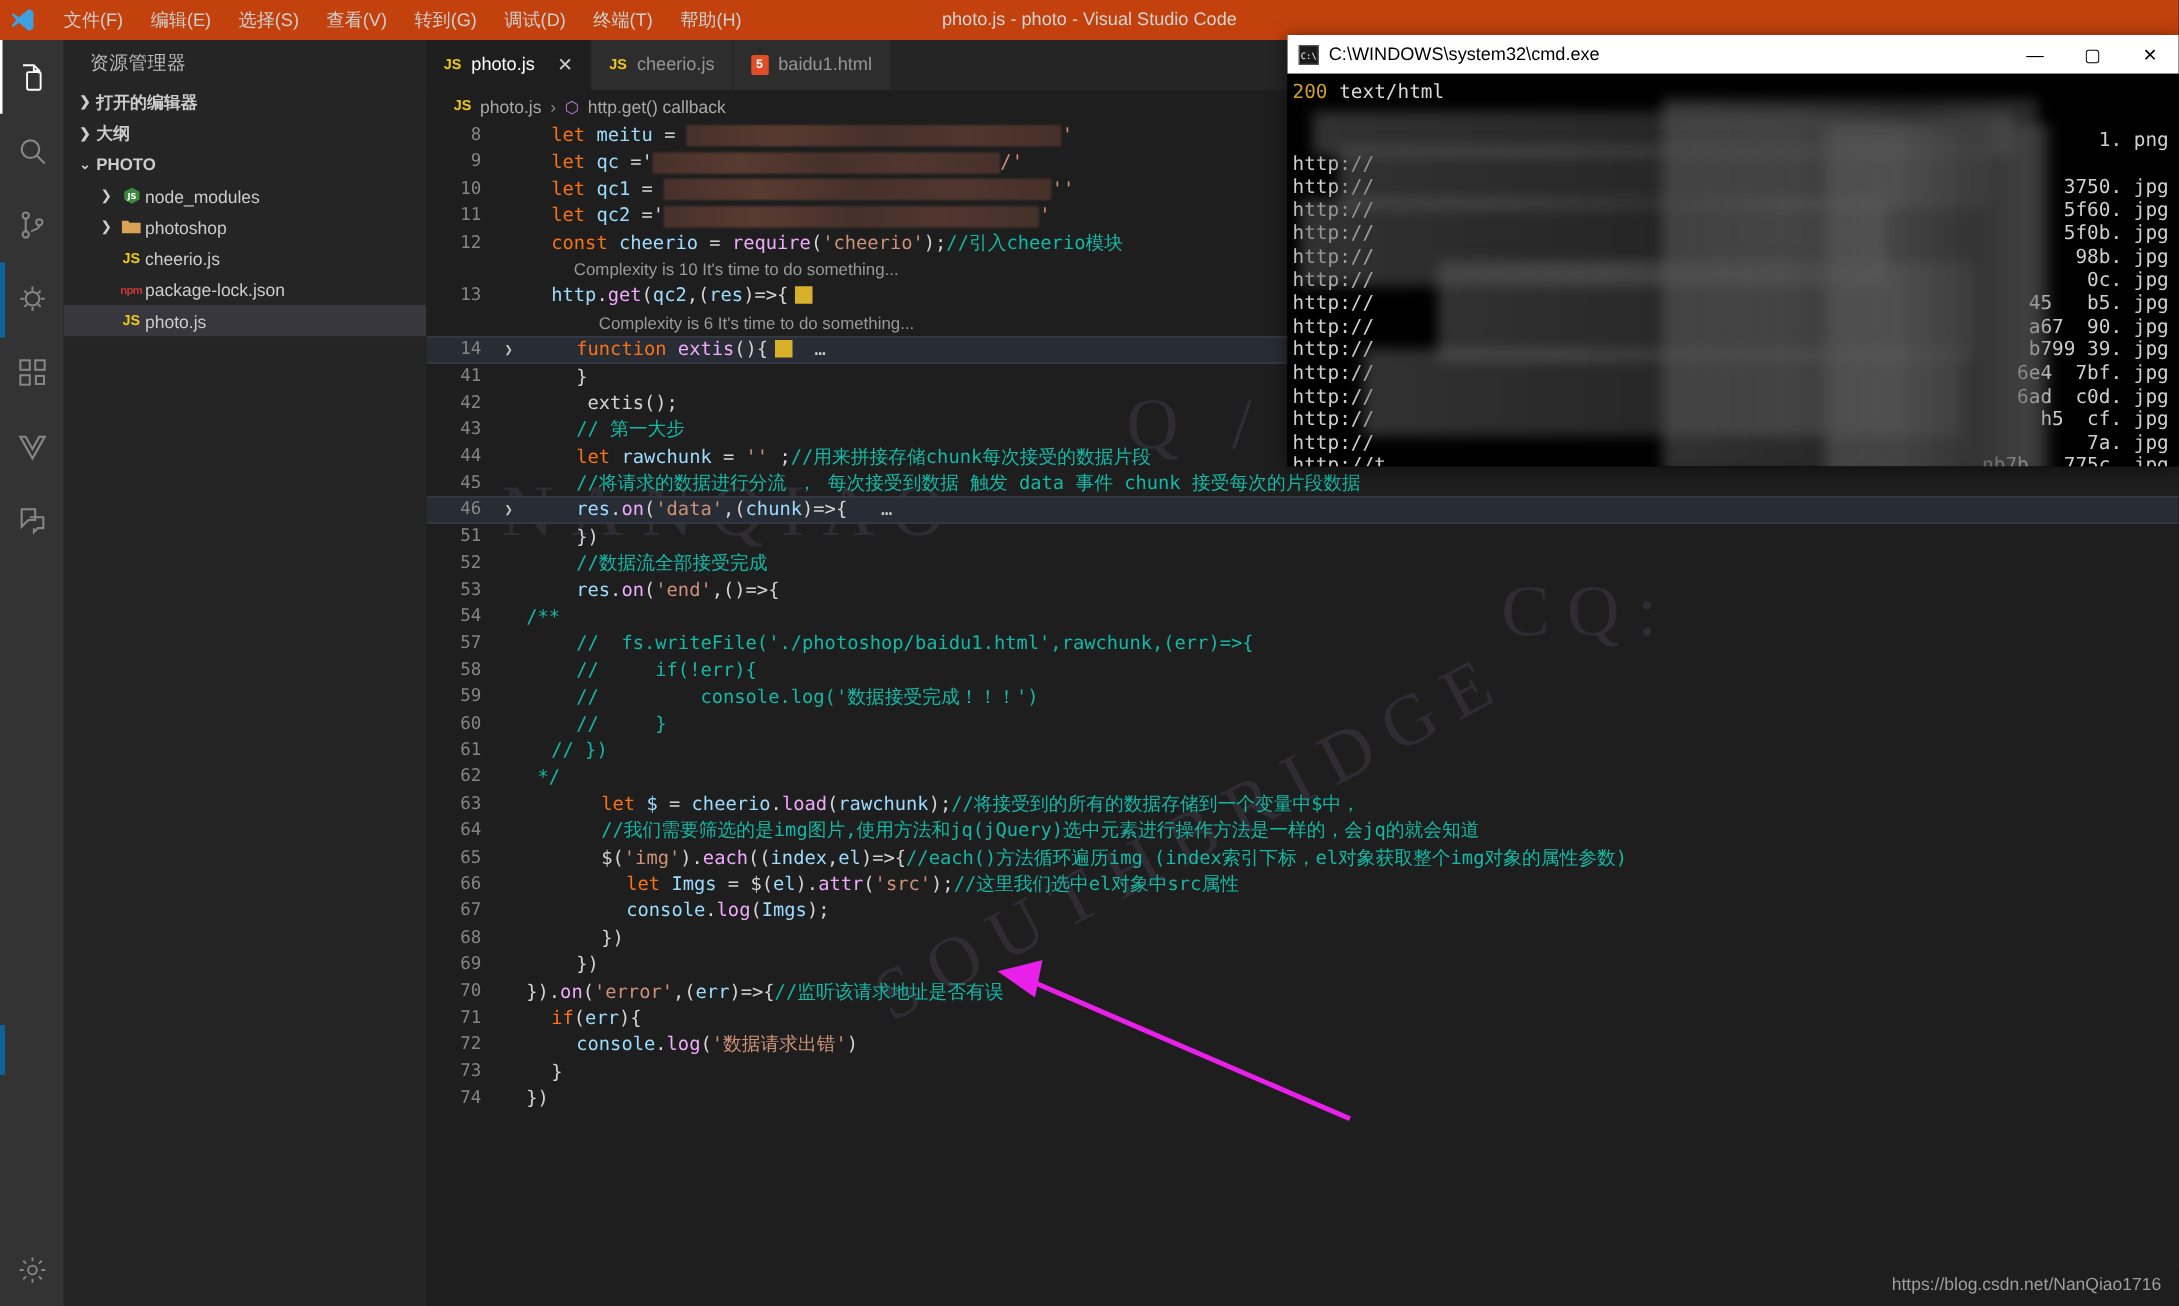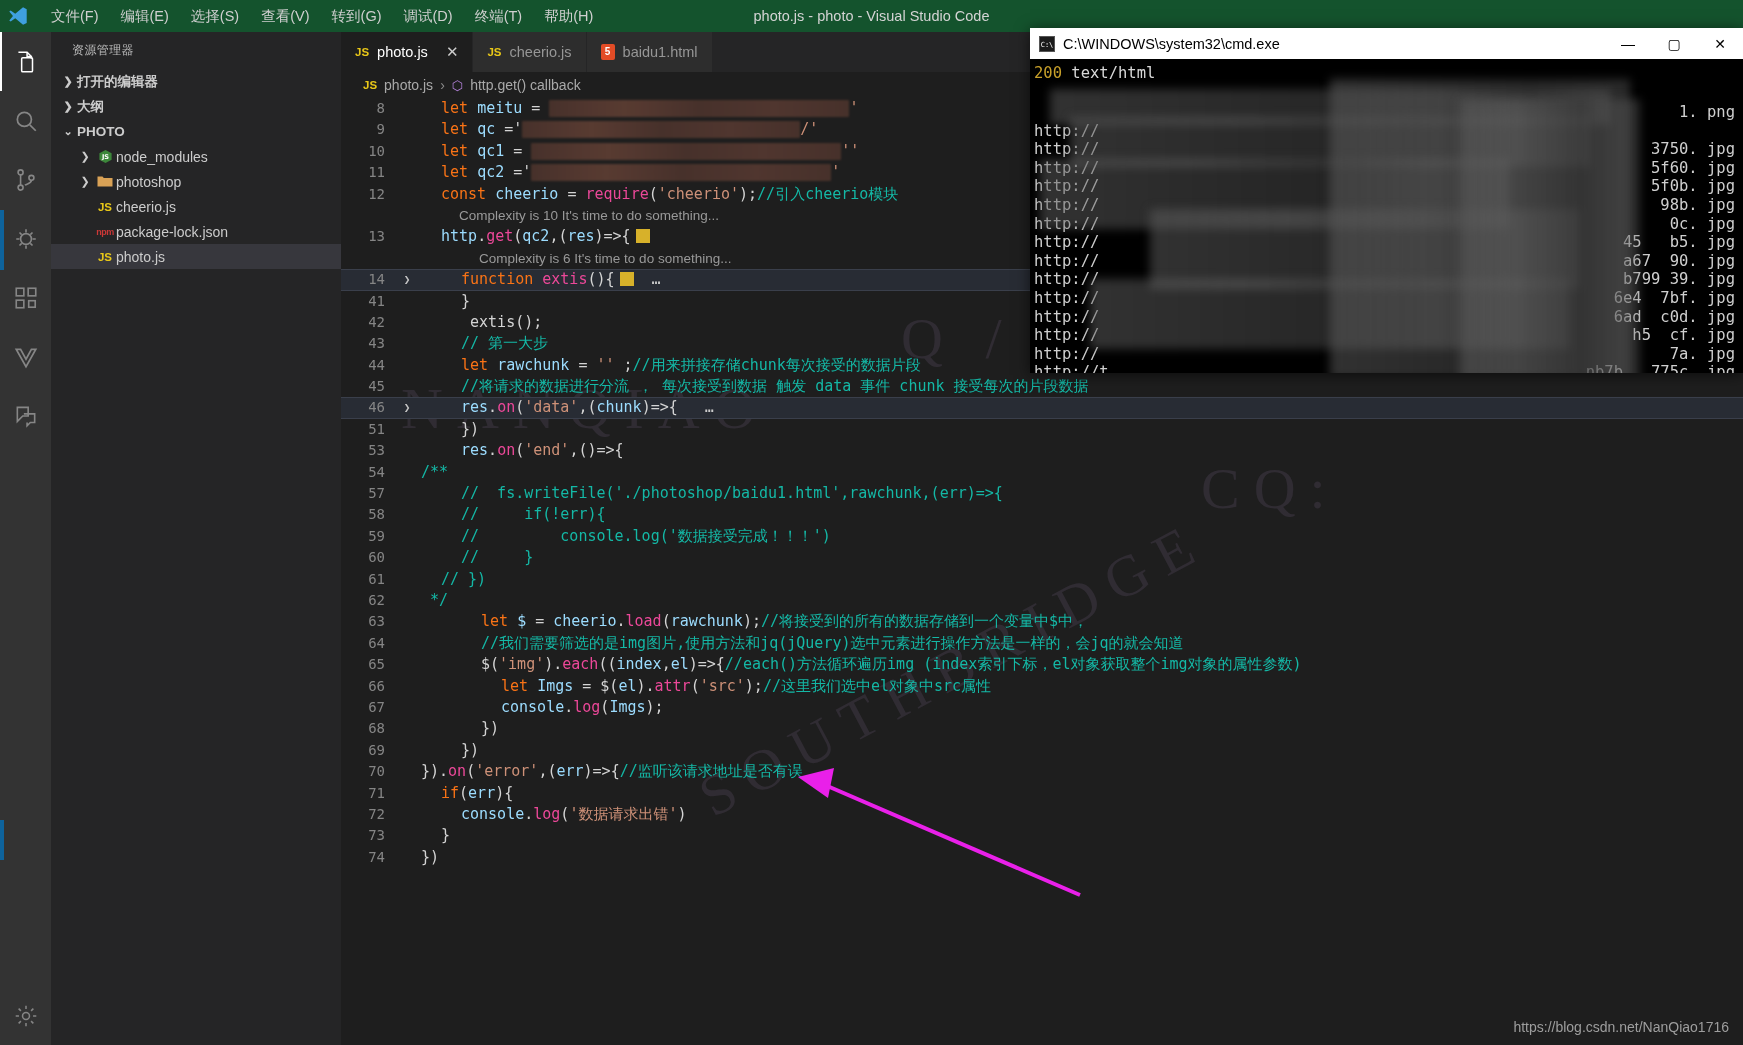--- a/index.html
+++ b/index.html
@@ -7,21 +7,21 @@
     width: 1743px; height: 1045px;
     background: #1e1e1e;
     font-family: "Liberation Sans", sans-serif;
     overflow: hidden;
   }
   #root { position: relative; width: 1743px; height: 1045px; background: #1e1e1e; }
 
   
   .titlebar {
     position: absolute; left: 0; top: 0; width: 1743px; height: 32px;
-    background: #14532d; display: flex; align-items: center;
+    background: #c2410c; display: flex; align-items: center;
     color: #cccccc; font-size: 14.5px;
   }
   .vs-logo { width: 36px; height: 32px; display: flex; align-items: center; justify-content: center; }
   .menu-items { display: flex; align-items: center; gap: 0px; margin-left: 4px; }
   .menu-item { padding: 4px 11px; font-size: 14.5px; color: #cfcfcf; white-space: nowrap; }
   .win-title {
     position: absolute; left: 0; right: 0; text-align: center;
     font-size: 14.5px; color: #d4d4d4; pointer-events: none;
   }
 
@@ -40,21 +40,21 @@
   }
   .act-bottom { margin-top: auto; }
 
   
   .sidebar {
     position: absolute; left: 51px; top: 32px; width: 290px; height: 1013px;
     background: #252526; color: #cccccc; font-size: 14px;
   }
   .sidebar-title {
     height: 37px; display: flex; align-items: center; padding-left: 21px;
-    font-size: 12px; letter-spacing: .4px; color: #bbbbbb;
+    font-size: 15px; letter-spacing: .4px; color: #bbbbbb;
   }
   .tree-row {
     height: 25px; display: flex; align-items: center; padding-left: 8px;
     font-size: 14px; color: #cccccc; white-space: nowrap;
   }
   .tree-row.bold { font-weight: bold; font-size: 13.5px; }
   .tree-row.selected { background: #37373d; }
   .chev { width: 18px; display: inline-flex; justify-content: center; color: #cccccc; font-size: 11px; }
   .tree-indent-1 { padding-left: 25px; }
   .tree-indent-2 { padding-left: 43px; }
@@ -94,21 +94,21 @@
   .gutter {
     width: 58px; text-align: right; padding-right: 14px; color: #858585;
     font-size: 14px; flex: none; font-family: "DejaVu Sans Mono", monospace;
   }
   .fold { width: 16px; flex: none; color: #c5c5c5; font-size: 11px; text-align: center; }
   .ctext { flex: 1; padding-left: 6px; }
   .lensline { display:flex; height:21.4px; align-items:center; }
   .lens { color: #999999; font-size: 13.5px; font-family: "Liberation Sans", sans-serif; padding-left: 6px; }
 
   .k  { color: #f97316; margin-top: 24px; }   
-  .fn { color: #ec4899; }   
+  .fn { color: #f0abfc; }   
   .var{ color: #9cdcfe; }   
   .str{ color: #ce9178; }   
   .cm { color: #14b8a6; }   
   .op { color: #d4d4d4; }
   .jd { color: #569cd6; }
   .blurline {
     display:inline-block; height: 17px; vertical-align: middle;
     background: linear-gradient(90deg,#4a332c,#5c3d33,#4a332c,#533830,#4a332c);
     filter: blur(1px); opacity: .95; border-radius: 1px;
   }
@@ -360,20 +360,21 @@
           <div class="lens" style="margin-left: 58px;">Complexity is 6 It's time to do something...</div>
         </div>
         <div class="cline hl"><div class="gutter">14</div><div class="fold">❯</div><div class="ctext" style="padding-left: 46px;"><span class="k">function </span><span class="fn">extis</span><span class="op">(){</span><span class="fold-marker"></span><span class="ellipsis">  …</span></div></div>
         <div class="cline"><div class="gutter">41</div><div class="fold"></div><div class="ctext" style="padding-left: 46px;"><span class="op">}</span></div></div>
         <div class="cline"><div class="gutter">42</div><div class="fold"></div><div class="ctext" style="padding-left: 46px;"><span class="op"> extis();</span></div></div>
         <div class="cline"><div class="gutter">43</div><div class="fold"></div><div class="ctext" style="padding-left: 46px;"><span class="cm">// 第一大步</span></div></div>
         <div class="cline"><div class="gutter">44</div><div class="fold"></div><div class="ctext" style="padding-left: 46px;"><span class="k">let </span><span class="var">rawchunk</span><span class="op"> = </span><span class="str">''</span><span class="op"> ;</span><span class="cm">//用来拼接存储chunk每次接受的数据片段</span></div></div>
         <div class="cline"><div class="gutter">45</div><div class="fold"></div><div class="ctext" style="padding-left: 46px;"><span class="cm">//将请求的数据进行分流 ， 每次接受到数据 触发 data 事件 chunk 接受每次的片段数据</span></div></div>
         <div class="cline hl"><div class="gutter">46</div><div class="fold">❯</div><div class="ctext" style="padding-left: 46px;"><span class="var">res</span><span class="op">.</span><span class="fn">on</span><span class="op">(</span><span class="str">'data'</span><span class="op">,(</span><span class="var">chunk</span><span class="op">)=&gt;{ </span><span class="ellipsis">  …</span></div></div>
         <div class="cline"><div class="gutter">51</div><div class="fold"></div><div class="ctext" style="padding-left: 46px;"><span class="op">})</span></div></div>
+        <div class="cline"><div class="gutter">52</div><div class="fold"></div><div class="ctext" style="padding-left: 46px;"><span class="cm">//数据流全部接受完成</span></div></div>
         <div class="cline"><div class="gutter">53</div><div class="fold"></div><div class="ctext" style="padding-left: 46px;"><span class="var">res</span><span class="op">.</span><span class="fn">on</span><span class="op">(</span><span class="str">'end'</span><span class="op">,()=&gt;{</span></div></div>
         <div class="cline"><div class="gutter">54</div><div class="fold"></div><div class="ctext" style="padding-left: 6px;"><span class="cm">/**</span></div></div>
         <div class="cline"><div class="gutter">57</div><div class="fold"></div><div class="ctext" style="padding-left: 46px;"><span class="cm">//  fs.writeFile('./photoshop/baidu1.html',rawchunk,(err)=&gt;{</span></div></div>
         <div class="cline"><div class="gutter">58</div><div class="fold"></div><div class="ctext" style="padding-left: 46px;"><span class="cm">//     if(!err){</span></div></div>
         <div class="cline"><div class="gutter">59</div><div class="fold"></div><div class="ctext" style="padding-left: 46px;"><span class="cm">//         console.log('数据接受完成！！！')</span></div></div>
         <div class="cline"><div class="gutter">60</div><div class="fold"></div><div class="ctext" style="padding-left: 46px;"><span class="cm">//     }</span></div></div>
         <div class="cline"><div class="gutter">61</div><div class="fold"></div><div class="ctext" style="padding-left: 26px;"><span class="cm">// })</span></div></div>
         <div class="cline"><div class="gutter">62</div><div class="fold"></div><div class="ctext" style="padding-left: 6px;"><span class="cm"> */</span></div></div>
         <div class="cline"><div class="gutter">63</div><div class="fold"></div><div class="ctext" style="padding-left: 66px;"><span class="k">let </span><span class="var">$</span><span class="op"> = </span><span class="var">cheerio</span><span class="op">.</span><span class="fn">load</span><span class="op">(</span><span class="var">rawchunk</span><span class="op">);</span><span class="cm">//将接受到的所有的数据存储到一个变量中$中，</span></div></div>
         <div class="cline"><div class="gutter">64</div><div class="fold"></div><div class="ctext" style="padding-left: 66px;"><span class="cm">//我们需要筛选的是img图片,使用方法和jq(jQuery)选中元素进行操作方法是一样的，会jq的就会知道</span></div></div>

